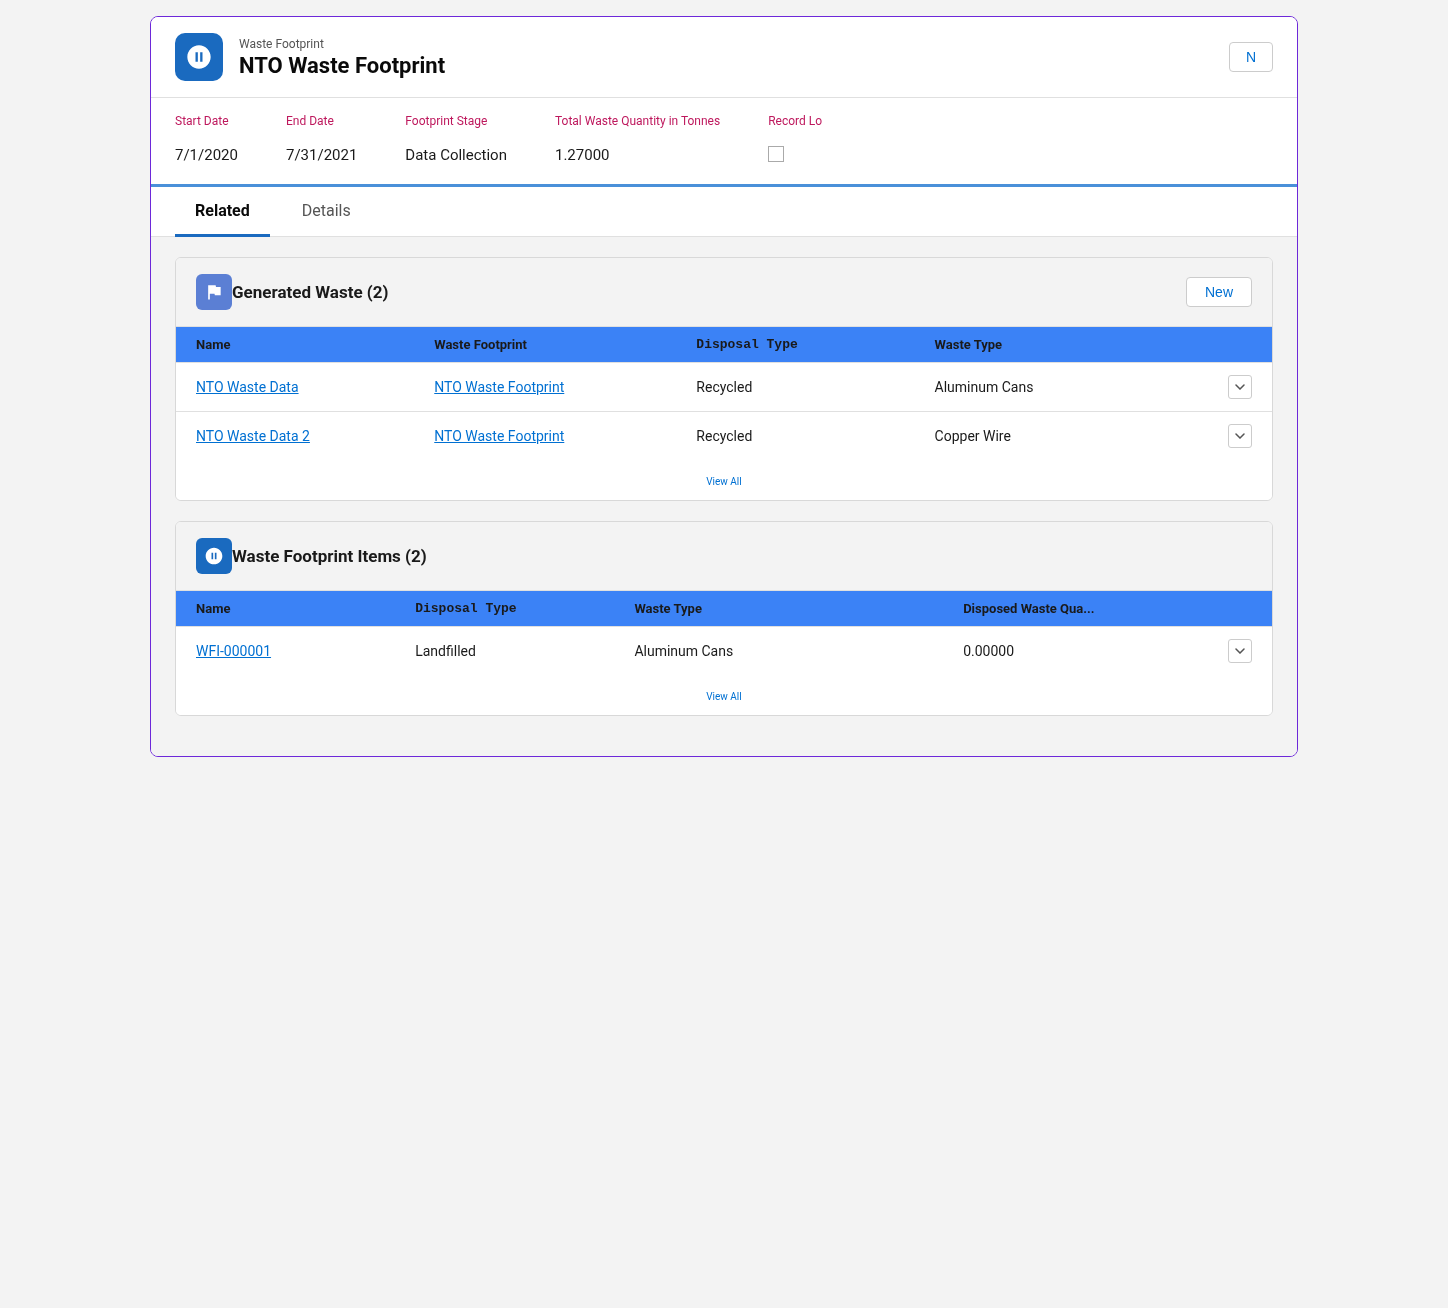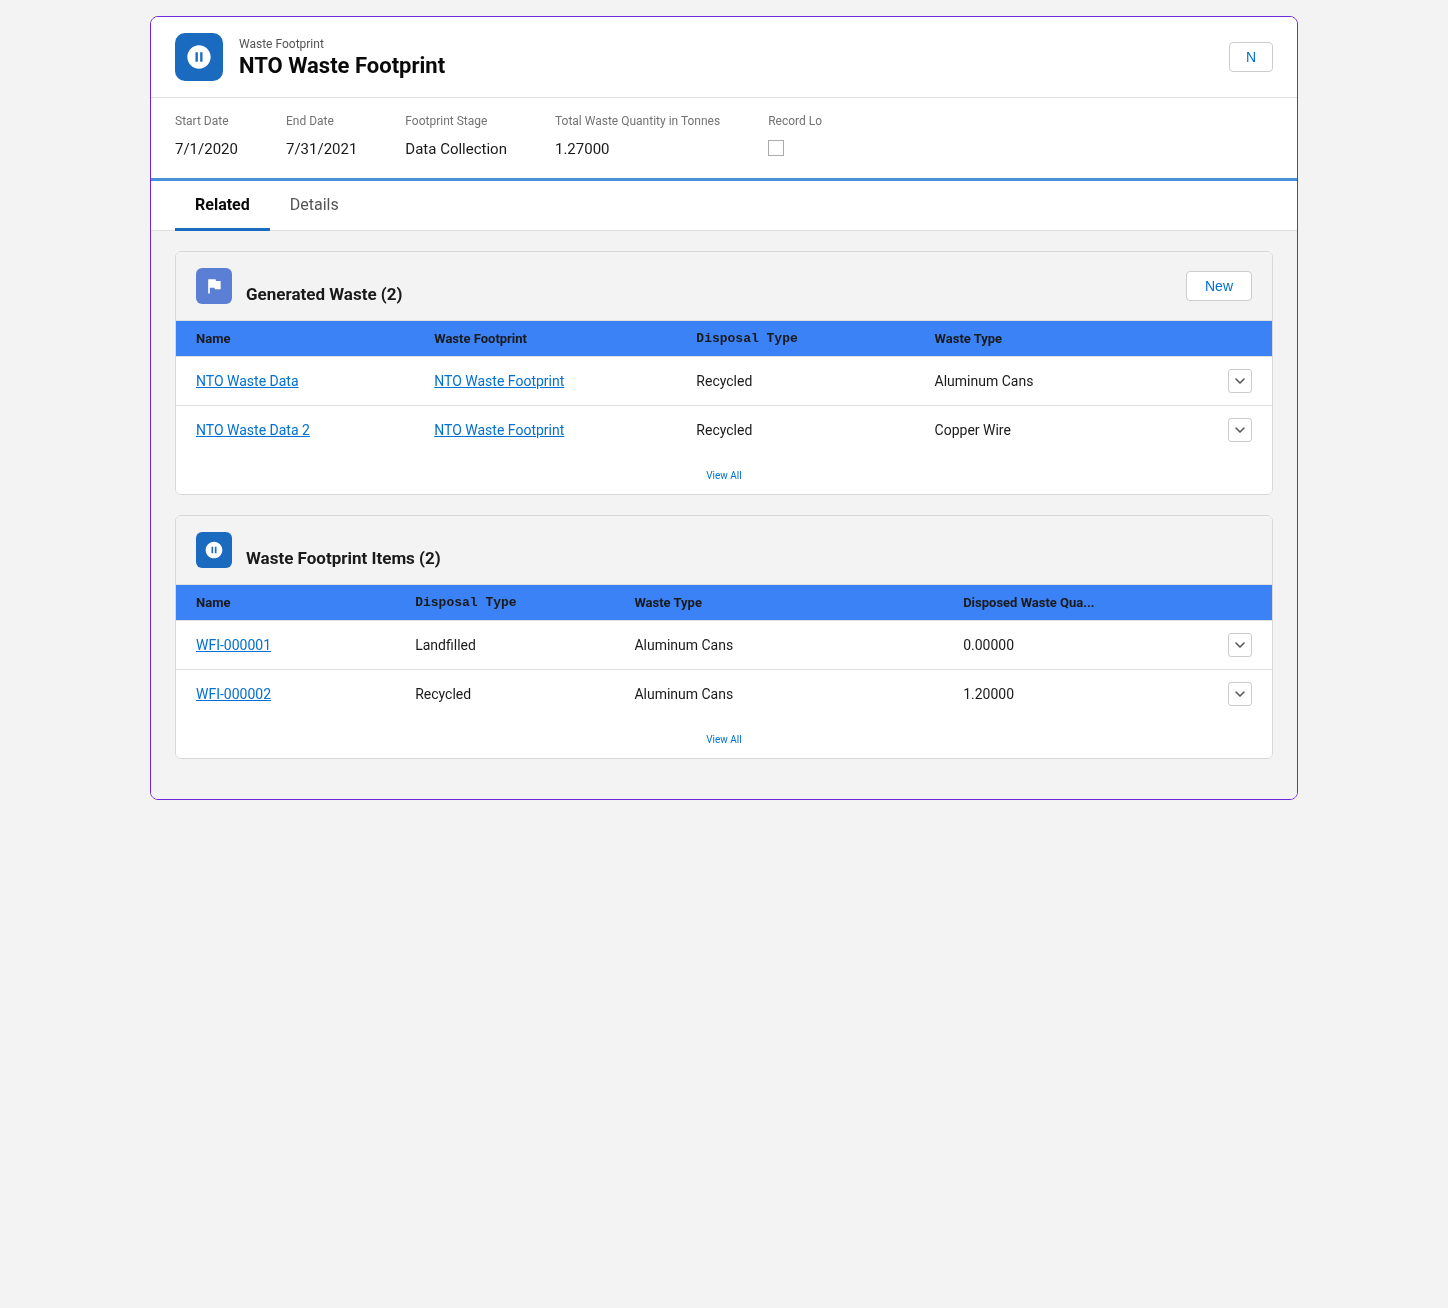--- a/index.html
+++ b/index.html
@@ -75,43 +75,43 @@
     .fields-row {
       padding: 16px 24px 20px 24px;
       display: flex;
       gap: 48px;
       background: #fff;
       border-bottom: 3px solid #4a90d9;
     }
     .field-group {}
     .field-label {
       font-size: 12px;
-      color: #737373;
-      margin-bottom: 12px;
+      color: #be185d;
+      margin-bottom: 18px;
     }
     .field-value {
       font-size: 15px;
       color: #1a1a1a;
     }
     .record-locked-checkbox {
       width: 16px;
       height: 16px;
       border: 1px solid #aaa;
       background: #fff;
       margin-top: 4px;
     }
     
     .tabs-section {
       background: #fff;
       padding: 0 24px;
       border-bottom: 1px solid #e0e0e0;
     }
     .tabs {
       display: flex;
-      gap: 0;
+      gap: 12px;
     }
     .tab {
       padding: 14px 20px;
       font-size: 16px;
       cursor: pointer;
       color: #555;
       border-bottom: 3px solid transparent;
       margin-bottom: -1px;
     }
     .tab.active {
@@ -135,22 +135,21 @@
     .section-header {
       background: #f3f3f3;
       padding: 16px 20px;
       display: flex;
       align-items: center;
       justify-content: space-between;
       border-bottom: 1px solid #e0e0e0;
     }
     .section-header-left {
       display: flex;
-      align-items: flex-end;
-      gap: 14px;
+      align-items: center;
     }
     .section-icon {
       width: 36px;
       height: 36px;
       border-radius: 6px;
       display: flex;
       align-items: center;
       justify-content: center;
     }
     .section-icon-flag {
@@ -382,35 +381,20 @@
         <div class="dropdown-cell">
           <span>0.00000</span>
           <div class="dropdown-arrow">
             <svg width="10" height="6" viewBox="0 0 10 6" fill="none" xmlns="http://www.w3.org/2000/svg">
               <path d="M1 1L5 5L9 1" stroke="#555" stroke-width="1.5" stroke-linecap="round"></path>
             </svg>
           </div>
         </div>
       </td>
     </tr>
-            <tr>
-      <td><a class="link-text">WFI-000002</a></td>
-      <td>Recycled</td>
-      <td>Aluminum Cans</td>
-      <td>
-        <div class="dropdown-cell">
-          <span>1.20000</span>
-          <div class="dropdown-arrow">
-            <svg width="10" height="6" viewBox="0 0 10 6" fill="none" xmlns="http://www.w3.org/2000/svg">
-              <path d="M1 1L5 5L9 1" stroke="#555" stroke-width="1.5" stroke-linecap="round"></path>
-            </svg>
-          </div>
-        </div>
-      </td>
-    </tr>
           </tbody>
       </table>
       <div class="view-all-row">
         <a class="view-all-link">View All</a>
       </div>
     </div>
 
   </div>
 </div>
 

